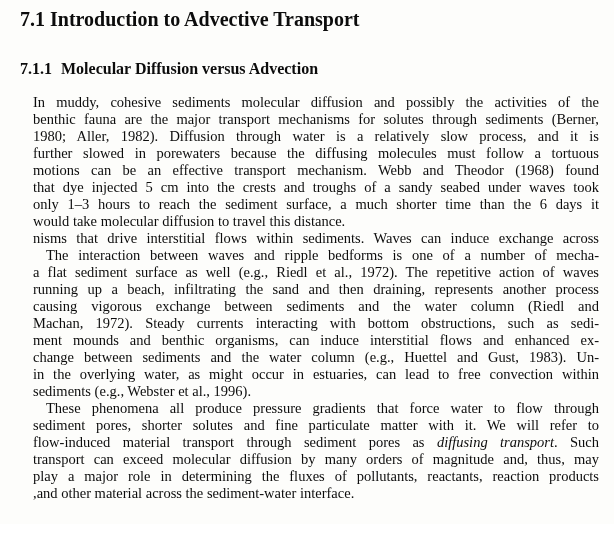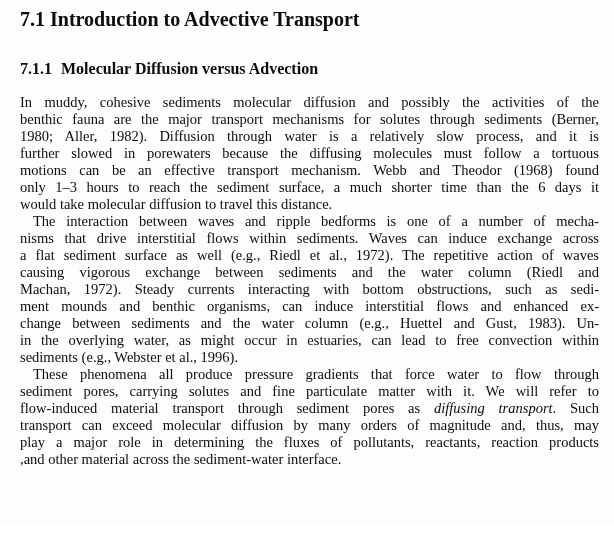--- a/index.html
+++ b/index.html
@@ -21,21 +21,21 @@
     margin: 0;
   }
   .h1 .num { margin-right: 5px; }
   .h2 {
     font-size: 16px;
     font-weight: bold;
     line-height: 22px;
     margin: 26px 0 12px 0;
   }
   .h2 .num { margin-right: 9px; }
-  .body-text { margin-top: 14px; }
+  .body-text { margin-top: 14px; margin-left: 13px; }
   .line {
     font-size: 14.5px;
     line-height: 17px;
     height: 17px;
     text-align: justify;
     text-align-last: justify;
     overflow: hidden;
   }
   .line.para-end { text-align-last: left; }
   .line.indent { text-indent: 13px; }
@@ -48,31 +48,33 @@
   <h1 class="h1"><span class="num">7.1</span><span>Introduction to Advective Transport</span></h1>
 
   <h2 class="h2"><span class="num">7.1.1</span><span>Molecular Diffusion versus Advection</span></h2>
 
   <div class="body-text" id="body-text">
       <div class="line">In muddy, cohesive sediments molecular diffusion and possibly the activities of the</div>
       <div class="line">benthic fauna are the major transport mechanisms for solutes through sediments (Berner,</div>
       <div class="line">1980; Aller, 1982).  Diffusion through water is a relatively slow process, and it is</div>
       <div class="line">further slowed in porewaters because the diffusing molecules must follow a tortuous</div>
       <div class="line">motions can be an effective transport mechanism.  Webb and Theodor (1968) found</div>
+      <div class="line">that dye injected 5 cm into the crests and troughs of a sandy seabed under waves took</div>
       <div class="line">only 1–3 hours to reach the sediment surface, a much shorter time than the 6 days it</div>
       <div class="line para-end">would take molecular diffusion to travel this distance.</div>
+      <div class="line">nisms that drive interstitial flows within sediments.  Waves can induce exchange across</div>
       <div class="line indent">The interaction between waves and ripple bedforms is one of a number of mecha-</div>
-      <div class="line">nisms that drive interstitial flows within sediments.  Waves can induce exchange across</div>
       <div class="line">a flat sediment surface as well (e.g., Riedl et al., 1972).  The repetitive action of waves</div>
+      <div class="line">running up a beach, infiltrating the sand and then draining, represents another process</div>
       <div class="line">causing vigorous exchange between sediments and the water column (Riedl and</div>
       <div class="line">Machan, 1972).  Steady currents interacting with bottom obstructions, such as sedi-</div>
       <div class="line">ment mounds and benthic organisms, can induce interstitial flows and enhanced ex-</div>
       <div class="line">change between sediments and the water column (e.g., Huettel and Gust, 1983).  Un-</div>
       <div class="line">in the overlying water, as might occur in estuaries, can lead to free convection within</div>
       <div class="line para-end">sediments (e.g., Webster et al., 1996).</div>
       <div class="line indent">These phenomena all produce pressure gradients that force water to flow through</div>
-      <div class="line">sediment pores, carrying solutes and fine particulate matter with it.  We will refer to</div>
+      <div class="line">sediment pores, shorter solutes and fine particulate matter with it.  We will refer to</div>
       <div class="line"><span>flow-induced material transport through sediment pores as </span><span class="italic">diffusing transport</span><span>.  Such</span></div>
       <div class="line">transport can exceed molecular diffusion by many orders of magnitude and, thus, may</div>
       <div class="line">play a major role in determining the fluxes of pollutants, reactants, reaction products</div>
       <div class="line para-end">,and other material across the sediment-water interface.</div>
     </div>
 </div>
 
 </body></html>

